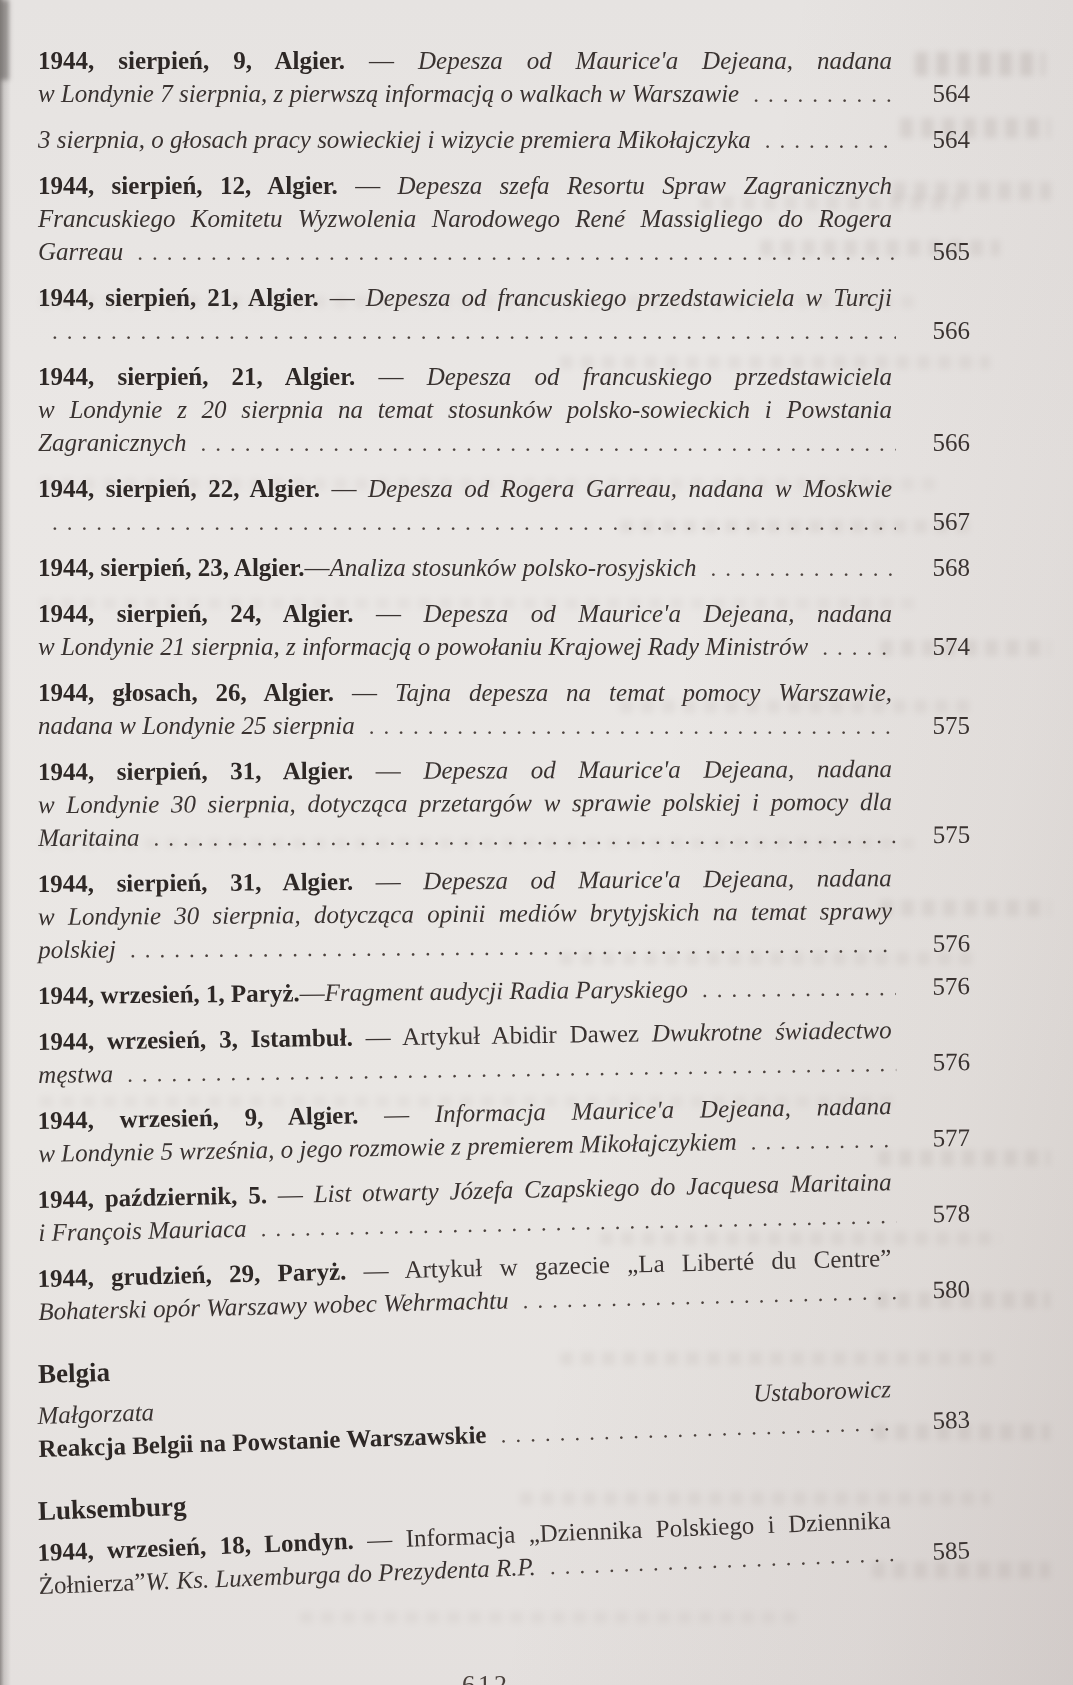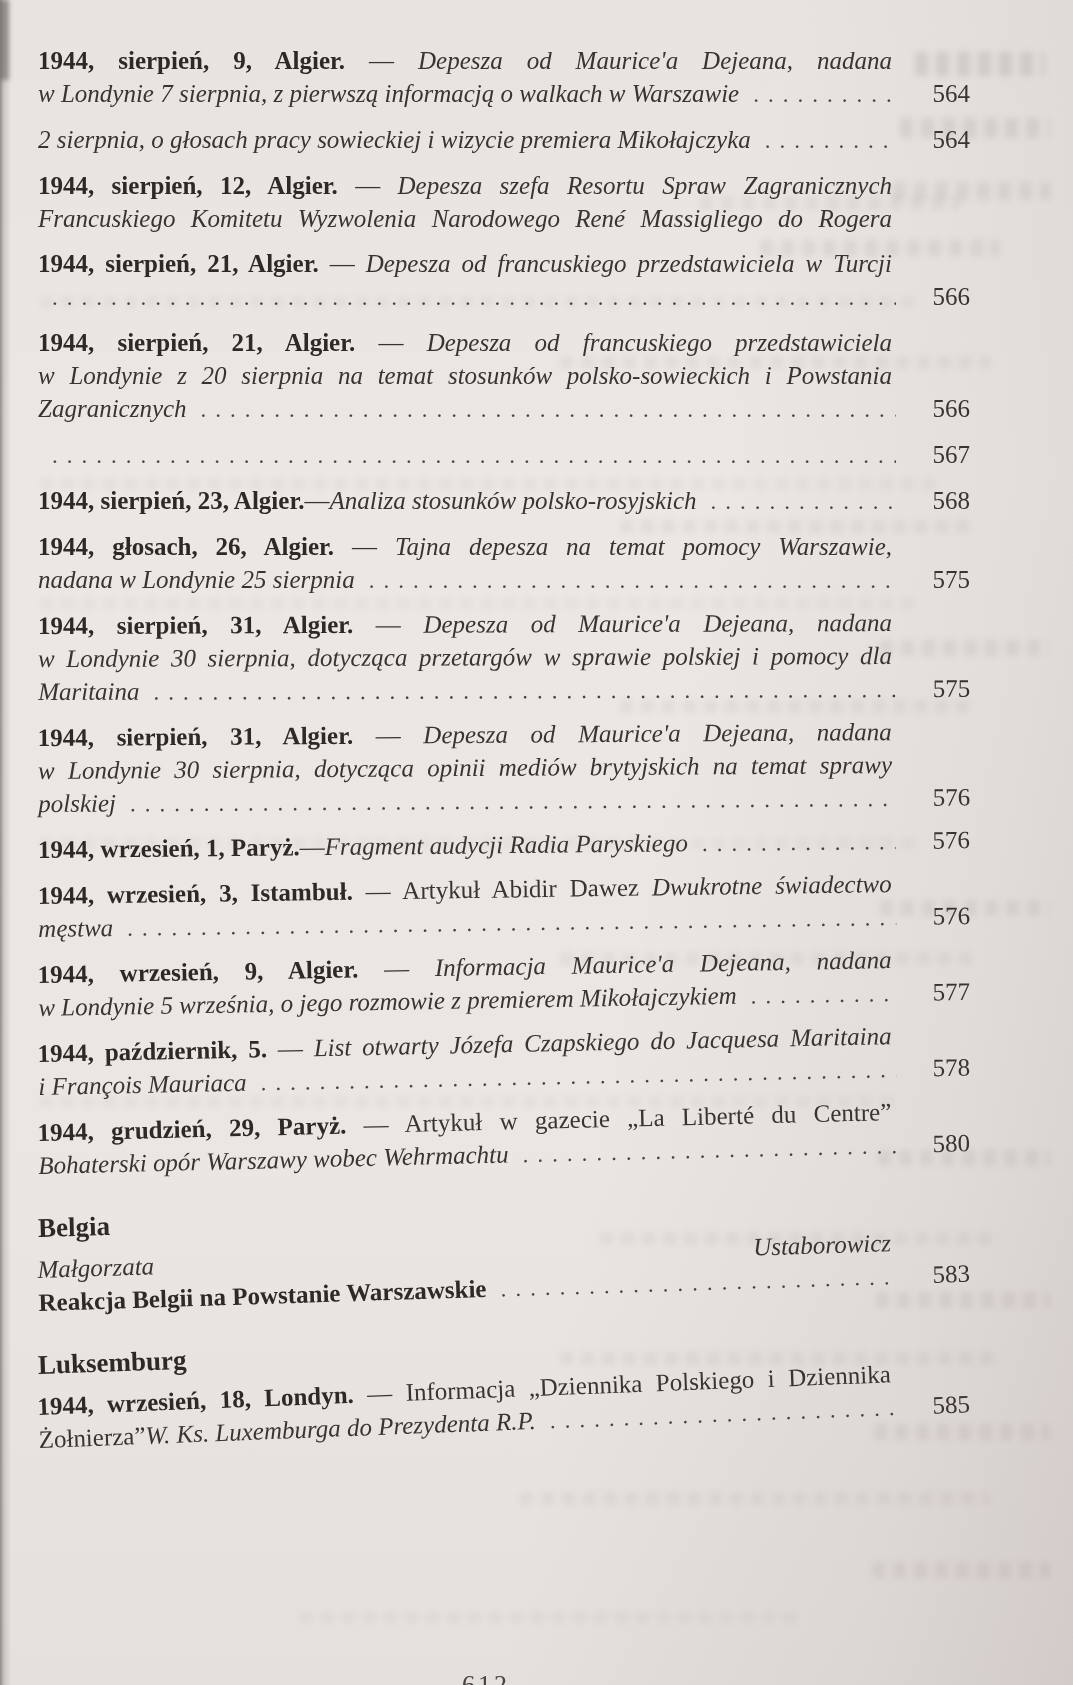--- a/index.html
+++ b/index.html
@@ -62,58 +62,72 @@
       <div class="entry">
         <div class="line"><span class="seg-b">1944, sierpień, 9, Algier.</span><span class="seg-r"> — </span><span class="seg-i">Depesza od Maurice'a Dejeana, nadana</span></div>
         <div class="line last">
           <span class="seg-i">w Londynie 7 sierpnia, z pierwszą informacją o walkach w Warszawie</span>
           <span class="dotfill"></span>
           <span class="pagenum">564</span>
         </div>
       </div>
       <div class="entry">
         <div class="line last">
-          <span class="seg-i">2 sierpnia, o głosach pracy sowieckiej i wizycie premiera Mikołajczyka</span>
+          <span class="seg-i">3 sierpnia, o głosach pracy sowieckiej i wizycie premiera Mikołajczyka</span>
           <span class="dotfill"></span>
           <span class="pagenum">564</span>
         </div>
       </div>
       <div class="entry">
         <div class="line"><span class="seg-b">1944, sierpień, 12, Algier.</span><span class="seg-r"> — </span><span class="seg-i">Depesza szefa Resortu Spraw Zagranicznych</span></div>
         <div class="line"><span class="seg-i">Francuskiego Komitetu Wyzwolenia Narodowego René Massigliego do Rogera</span></div>
+        <div class="line last">
+          <span class="seg-i">Garreau</span>
+          <span class="dotfill"></span>
+          <span class="pagenum">565</span>
+        </div>
       </div>
       <div class="entry">
         <div class="line"><span class="seg-b">1944, sierpień, 21, Algier.</span><span class="seg-r"> — </span><span class="seg-i">Depesza od francuskiego przedstawiciela w Turcji</span></div>
         <div class="line last">
           <span class="dotfill"></span>
           <span class="pagenum">566</span>
         </div>
       </div>
       <div class="entry">
         <div class="line"><span class="seg-b">1944, sierpień, 21, Algier.</span><span class="seg-r"> — </span><span class="seg-i">Depesza od francuskiego przedstawiciela</span></div>
         <div class="line"><span class="seg-i">w Londynie z 20 sierpnia na temat stosunków polsko-sowieckich i Powstania</span></div>
         <div class="line last">
           <span class="seg-i">Zagranicznych</span>
           <span class="dotfill"></span>
           <span class="pagenum">566</span>
         </div>
       </div>
       <div class="entry">
+        <div class="line"><span class="seg-b">1944, sierpień, 22, Algier.</span><span class="seg-r"> — </span><span class="seg-i">Depesza od Rogera Garreau, nadana w Moskwie</span></div>
         <div class="line last">
           <span class="dotfill"></span>
           <span class="pagenum">567</span>
         </div>
       </div>
       <div class="entry">
         <div class="line last">
           <span class="seg-b">1944, sierpień, 23, Algier.</span>
           <span class="seg-r"> — </span>
           <span class="seg-i">Analiza stosunków polsko-rosyjskich</span>
           <span class="dotfill"></span>
           <span class="pagenum">568</span>
+        </div>
+      </div>
+      <div class="entry">
+        <div class="line"><span class="seg-b">1944, sierpień, 24, Algier.</span><span class="seg-r"> — </span><span class="seg-i">Depesza od Maurice'a Dejeana, nadana</span></div>
+        <div class="line last">
+          <span class="seg-i">w Londynie 21 sierpnia, z informacją o powołaniu Krajowej Rady Ministrów</span>
+          <span class="dotfill"></span>
+          <span class="pagenum">574</span>
         </div>
       </div>
       <div class="entry">
         <div class="line"><span class="seg-b">1944, głosach, 26, Algier.</span><span class="seg-r"> — </span><span class="seg-i">Tajna depesza na temat pomocy Warszawie,</span></div>
         <div class="line last">
           <span class="seg-i">nadana w Londynie 25 sierpnia</span>
           <span class="dotfill"></span>
           <span class="pagenum">575</span>
         </div>
       </div>

